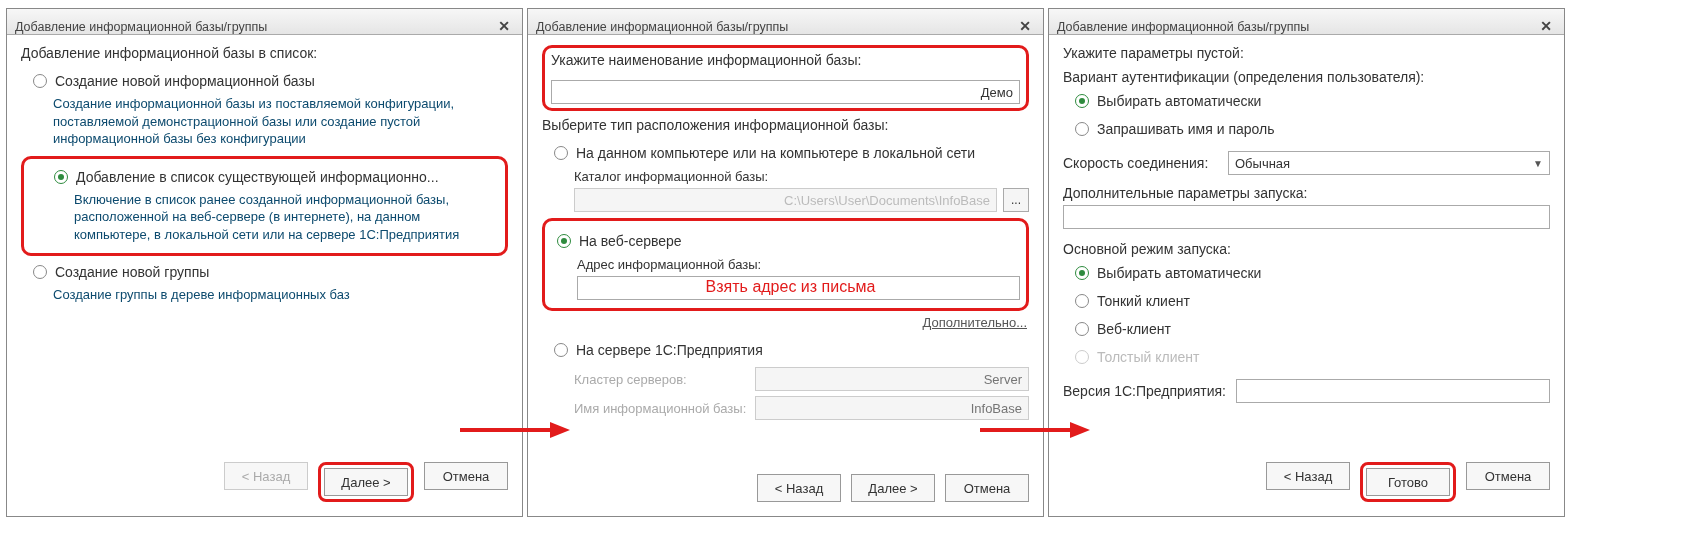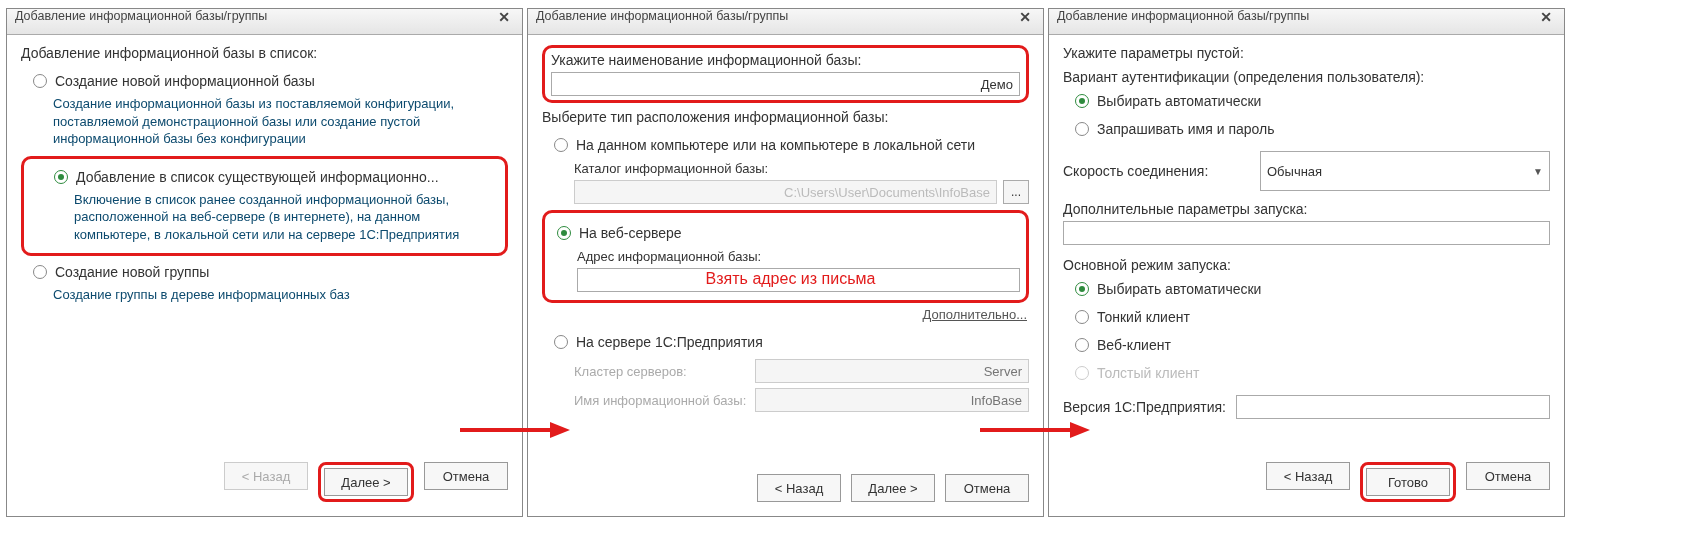--- a/index.html
+++ b/index.html
@@ -22,21 +22,21 @@
     flex-direction: column;
   }
   .d1 { left: 6px; top: 8px; }
   .d2 { left: 527px; top: 8px; }
   .d3 { left: 1048px; top: 8px; }
   .titlebar {
     height: 26px;
     background: linear-gradient(#f7f7f7, #e5e5e5);
     border-bottom: 1px solid #aaa;
     display: flex;
-    align-items: flex-start;
+    align-items: flex-end;
     padding: 0 8px;
     font-size: 12.5px;
     color: #444;
   }
   .titlebar .spacer { flex: 1; }
   .close-icon { font-size: 14px; font-weight: bold; color: #444; cursor: pointer; padding: 0 4px; }
   .body {
     padding: 10px 14px 8px 14px;
     flex: 1;
     overflow: hidden;
@@ -98,23 +98,23 @@
   .link { color: #555; text-decoration: underline; font-size: 13px; }
   .arrow {
     position: absolute; color: #e21b1b; pointer-events: none;
   }
   .form-row {
     display: flex; align-items: center; margin: 5px 0 5px 32px; gap: 6px;
   }
   .form-row .lbl { width: 175px; font-size: 13px; color: #333; }
   .form-row .lbl.disabled { color: #aaa; }
   .select {
-    border: 1px solid #aaa; height: 40px; font-size: 13px; padding: 4px 6px;
+    border: 1px solid #aaa; height: 24px; font-size: 13px; padding: 4px 6px;
     display: flex; align-items: center; justify-content: space-between;
-    background: #fff; flex: 1; margin-left: 32px;
+    background: #fff; flex: 1;
   }
   .select .caret { font-size: 10px; color: #555; }
   .row-lbl-inp {
     display: flex; align-items: center; gap: 10px; margin: 6px 0;
   }
   .row-lbl-inp .lbl { font-size: 14px; color: #333; min-width: 155px; }
 </style>
 </head>
 <body>
 
@@ -157,21 +157,21 @@
 </div>
 
 <div class="dialog d2">
   <div class="titlebar">
     <span>Добавление информационной базы/группы</span>
     <span class="spacer"></span>
     <span class="close-icon">✕</span>
   </div>
   <div class="body">
     <div class="hl-red" style="padding:4px 6px; margin-bottom:6px;">
-      <div class="heading" style="margin-bottom:4px;">Укажите наименование информационной базы:</div>
+      <div class="heading" style="margin-bottom:12px;">Укажите наименование информационной базы:</div>
       <input class="txt-input" value="Демо" style="">
     </div>
 
     <div class="heading" style="margin-top:6px;">Выберите тип расположения информационной базы:</div>
 
     <div class="opt">
       <span class="radio"></span>
       <span class="opt-label">На данном компьютере или на компьютере в локальной сети</span>
     </div>
     <div class="sub-label">Каталог информационной базы:</div>

